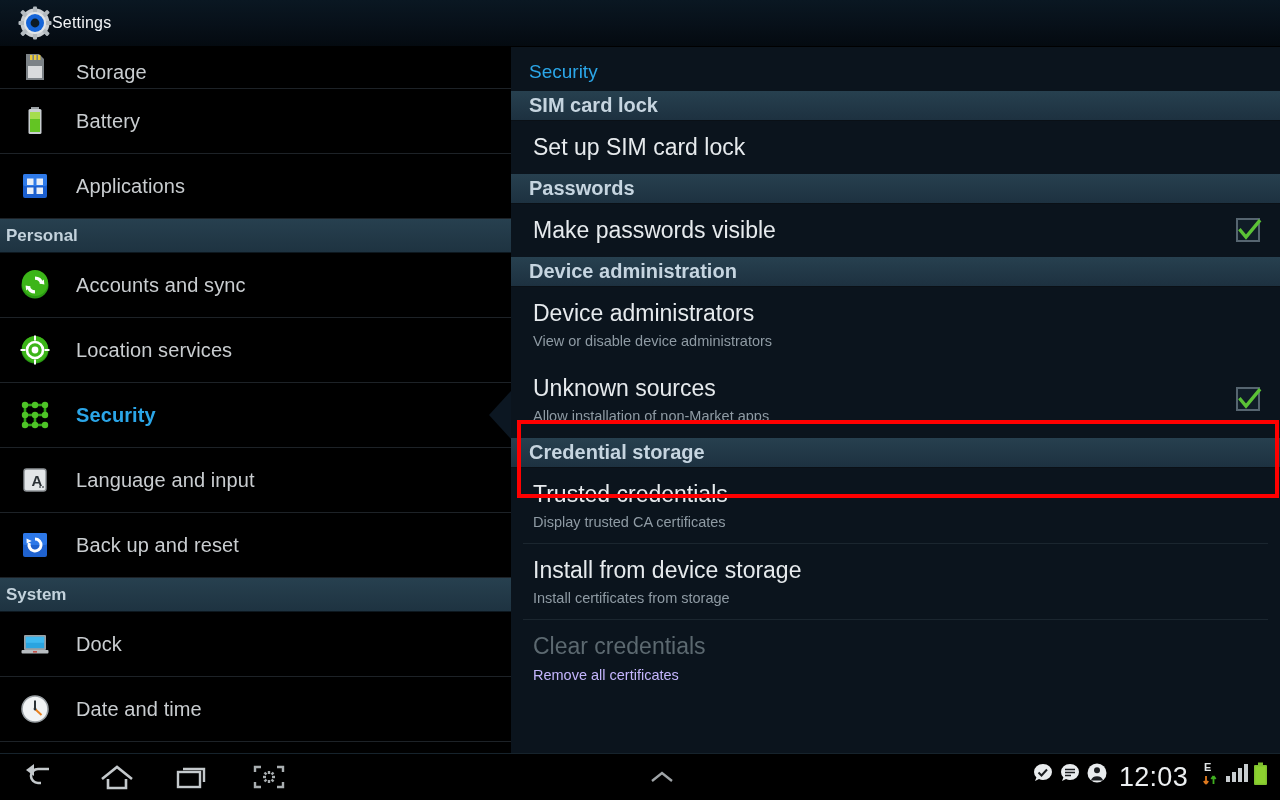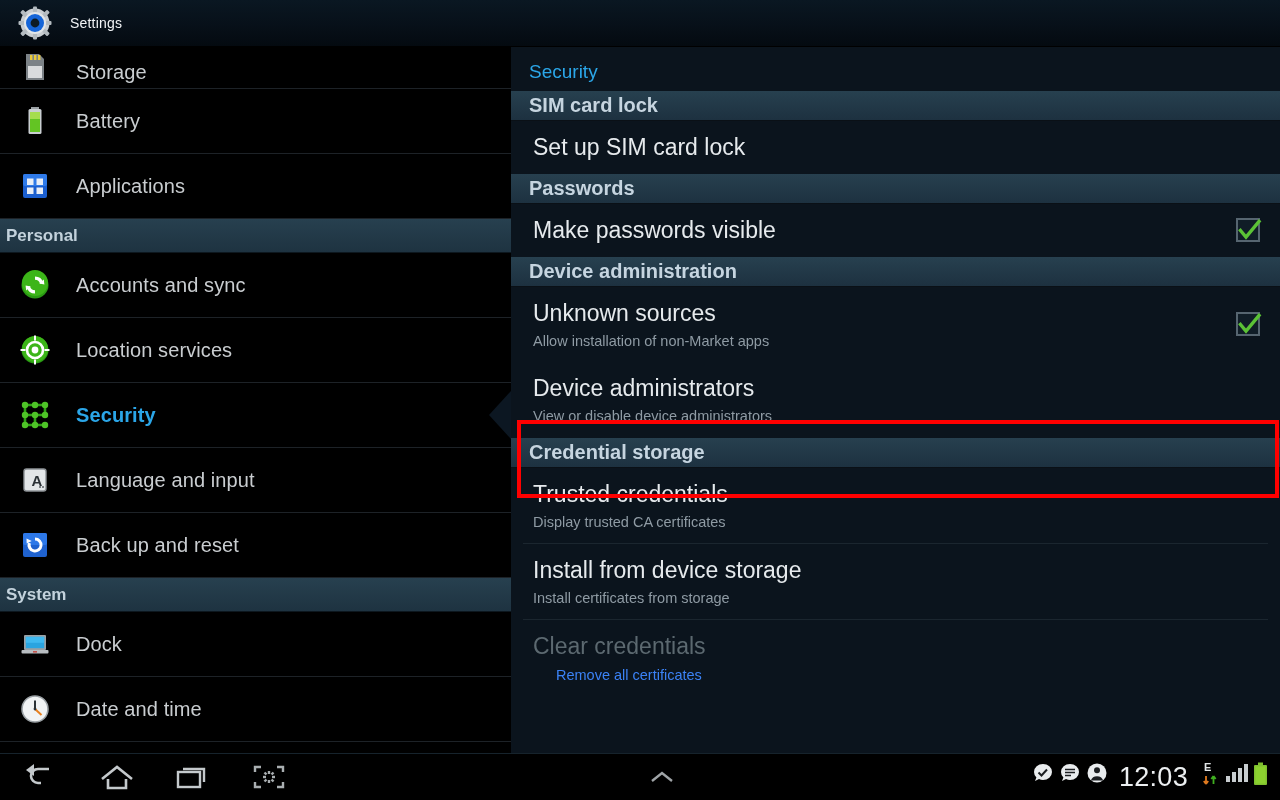--- a/index.html
+++ b/index.html
@@ -14,21 +14,21 @@
 
   
   .appbar{
     position:absolute; left:0; top:0; width:1280px; height:47px;
     background:linear-gradient(to bottom,#0a1722 0%,#071019 55%,#040a10 100%);
     display:flex; align-items:center; padding-left:18px;
     border-bottom:1px solid #000;
   }
   .gear-wrap{ width:34px; height:34px; position:relative; flex:0 0 auto; }
   .appbar-title{
-    margin-left:18px; color:#f2f4f6; font-size:14px; letter-spacing:.2px;
+    color:#f2f4f6; font-size:16px; letter-spacing:.2px;
   }
 
   
   .body-area{
     position:absolute; left:0; top:47px; width:1280px; height:706px;
     display:flex;
   }
 
   
   .sidebar{
@@ -74,21 +74,21 @@
 
   .item{
     position:relative; display:flex; align-items:center;
     padding:11px 18px 11px 22px; min-height:50px;
   }
   .item.with-sub{ min-height:62px; }
   .item-text{ flex:1 1 auto; }
   .item-title{ font-size:23px; color:#e6eaed; line-height:1.35; }
   .item-sub{ font-size:14.5px; color:#8e9a a3; color:#8f9ba4; line-height:1.4; margin-top:2px; }
   .item.dim .item-title{ color:#5c6970; }
-  .item.dim .item-sub{ color:#3b82f6;margin-left:23px; }
+  .item.dim .item-sub{ color:#c4b5fd; }
   .item-div{ height:1px; background:#1b262f; margin:0 12px; }
 
   
   .cbox{ width:26px; height:26px; position:relative; flex:0 0 auto; margin-left:12px; }
   .cbox .box{
     position:absolute; left:0; top:0; width:24px; height:24px;
     border:2px solid #566570; background:#101d27; box-sizing:border-box;
   }
 
   
@@ -328,34 +328,34 @@
             <path d="M4.5 12.5 L10 19 L23 3.5" stroke="#5bc236" stroke-width="3.4" fill="none" stroke-linecap="square"></path>
           </svg>
         </div>
       </div>
 
       <div class="cat">
         <div class="cat-txt">Device administration</div>
       </div>
       <div class="item with-sub">
         <div class="item-text">
+          <div class="item-title">Device administrators</div>
+          <div class="item-sub">View or disable device administrators</div>
+        </div>
+      </div>
+      <div class="item with-sub">
+        <div class="item-text">
           <div class="item-title">Unknown sources</div>
           <div class="item-sub">Allow installation of non-Market apps</div>
         </div>
         <div class="cbox">
           <div class="box"></div>
           <svg viewBox="0 0 26 26" width="26" height="26" style="position:absolute;left:0;top:0">
             <path d="M4.5 12.5 L10 19 L23 3.5" stroke="#5bc236" stroke-width="3.4" fill="none" stroke-linecap="square"></path>
           </svg>
-        </div>
-      </div>
-      <div class="item with-sub">
-        <div class="item-text">
-          <div class="item-title">Device administrators</div>
-          <div class="item-sub">View or disable device administrators</div>
         </div>
       </div>
 
       <div class="cat">
         <div class="cat-txt">Credential storage</div>
       </div>
       <div class="item with-sub">
         <div class="item-text">
           <div class="item-title">Trusted credentials</div>
           <div class="item-sub">Display trusted CA certificates</div>

